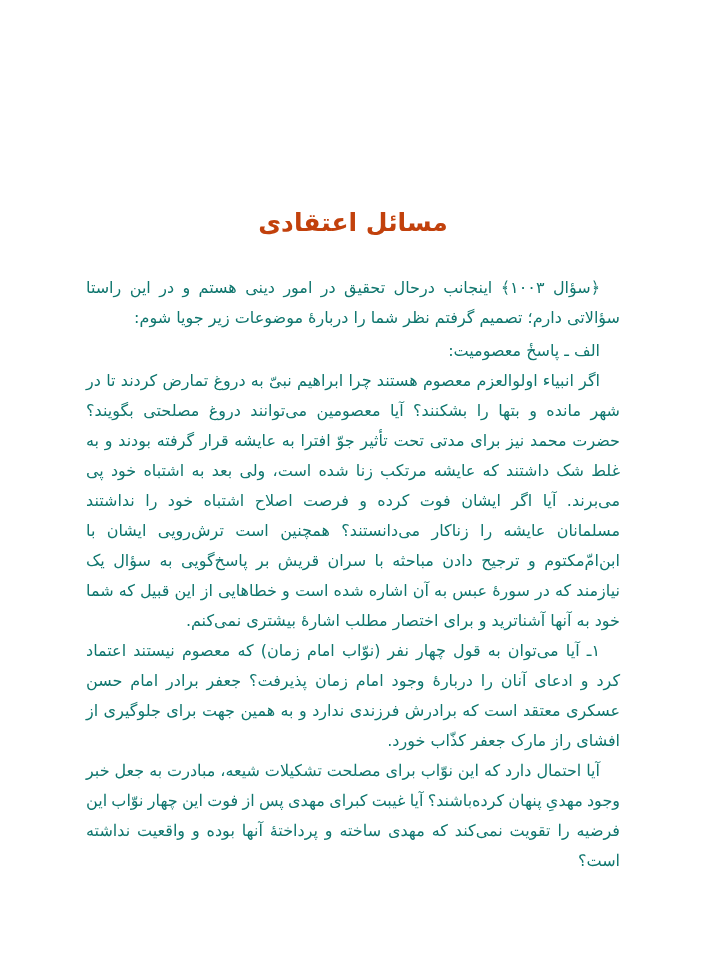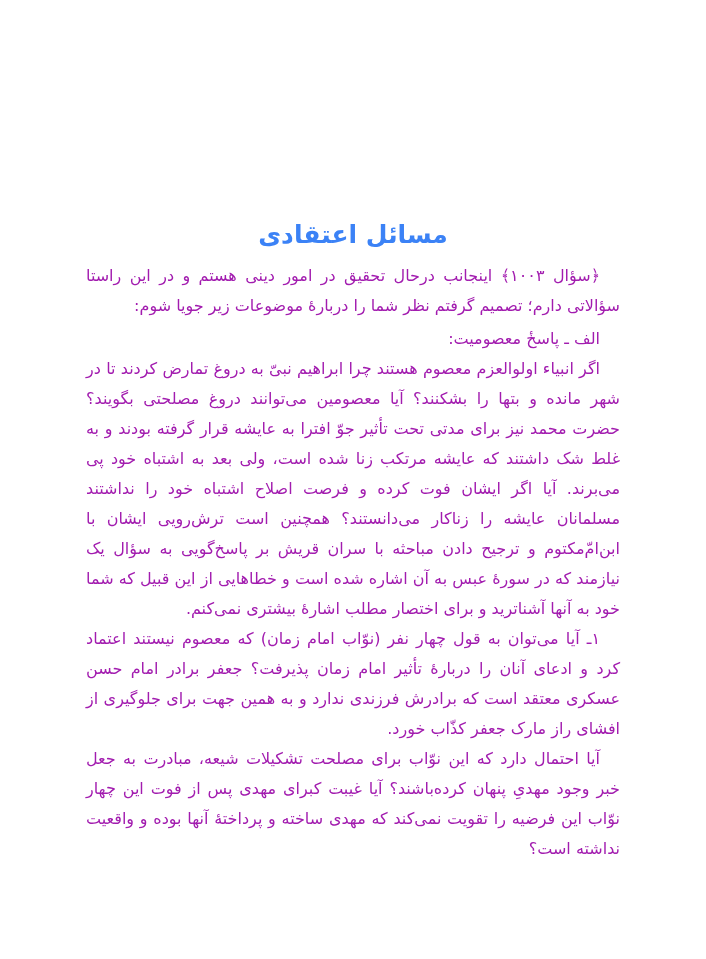--- a/index.html
+++ b/index.html
@@ -11,56 +11,57 @@
     position: relative;
     width: 706px;
     height: 959px;
     background: #ffffff;
     overflow: hidden;
     font-family: "DejaVu Sans", sans-serif;
     color: #0d0d0d;
     direction: rtl;
   }
   .page-title {
-    margin: 12px;
+    margin: 0;
     padding-top: 208px;
     text-align: center;
     font-size: 25px;
     font-weight: bold;
     letter-spacing: 0;
-    color: #3b82f6;
+    color: #c2410c;
   }
   .doc-body {
     width: 534px;
-    margin: 12px auto 0 auto;
+    margin: 36px auto 0 auto;
     direction: rtl;
     text-align: justify;
     font-size: 16px;
     line-height: 30px;
-    color: #a21caf;
+    color: #0f766e;
   }
   .doc-body p {
     margin: 0;
     padding: 0;
     text-indent: 20px; 
   }
   .doc-body p.subheading {
     text-align: right;
     margin-top: 3px;
   }
   .doc-body p.paragraph:last-child {
     margin-bottom: 0;
+    font-family: Liberation Serif, serif;
   }
 </style>
 </head>
 <body>
 
 <div class="page">
   <h1 class="page-title">مسائل اعتقادی</h1>
 
   <div class="doc-body" id="doc-body">
       <p class="paragraph">﴿سؤال ۱۰۰۳﴾ اینجانب درحال تحقیق در امور دینی هستم و در این راستا سؤالاتی دارم؛ تصمیم گرفتم نظر شما را دربارهٔ موضوعات زیر جویا شوم:</p>
       <p class="subheading">الف ـ پاسخٔ معصومیت:</p>
       <p class="paragraph">اگر انبیاء اولوالعزم معصوم هستند چرا ابراهیم نبیّ به دروغ تمارض کردند تا در شهر مانده و بتها را بشکنند؟ آیا معصومین می‌توانند دروغ مصلحتی بگویند؟ حضرت محمد نیز برای مدتی تحت تأثیر جوّ افترا به عایشه قرار گرفته بودند و به غلط شک داشتند که عایشه مرتکب زنا شده است، ولی بعد به اشتباه خود پی می‌برند. آیا اگر ایشان فوت کرده و فرصت اصلاح اشتباه خود را نداشتند مسلمانان عایشه را زناکار می‌دانستند؟ همچنین است ترش‌رویی ایشان با ابن‌امّ‌مکتوم و ترجیح دادن مباحثه با سران قریش بر پاسخ‌گویی به سؤال یک نیازمند که در سورهٔ عبس به آن اشاره شده است و خطاهایی از این قبیل که شما خود به آنها آشناترید و برای اختصار مطلب اشارهٔ بیشتری نمی‌کنم.</p>
-      <p class="paragraph">۱ـ آیا می‌توان به قول چهار نفر (نوّاب امام زمان) که معصوم نیستند اعتماد کرد و ادعای آنان را دربارهٔ تأثیر امام زمان پذیرفت؟ جعفر برادر امام حسن عسکری معتقد است که برادرش فرزندی ندارد و به همین جهت برای جلوگیری از افشای راز مارک جعفر کذّاب خورد.</p>
+      <p class="paragraph">۱ـ آیا می‌توان به قول چهار نفر (نوّاب امام زمان) که معصوم نیستند اعتماد کرد و ادعای آنان را دربارهٔ وجود امام زمان پذیرفت؟ جعفر برادر امام حسن عسکری معتقد است که برادرش فرزندی ندارد و به همین جهت برای جلوگیری از افشای راز مارک جعفر کذّاب خورد.</p>
       <p class="paragraph">آیا احتمال دارد که این نوّاب برای مصلحت تشکیلات شیعه، مبادرت به جعل خبر وجود مهدیِ پنهان کرده‌باشند؟ آیا غیبت کبرای مهدی پس از فوت این چهار نوّاب این فرضیه را تقویت نمی‌کند که مهدی ساخته و پرداختهٔ آنها بوده و واقعیت نداشته است؟</p>
     </div>
 </div>
 
 </body></html>

